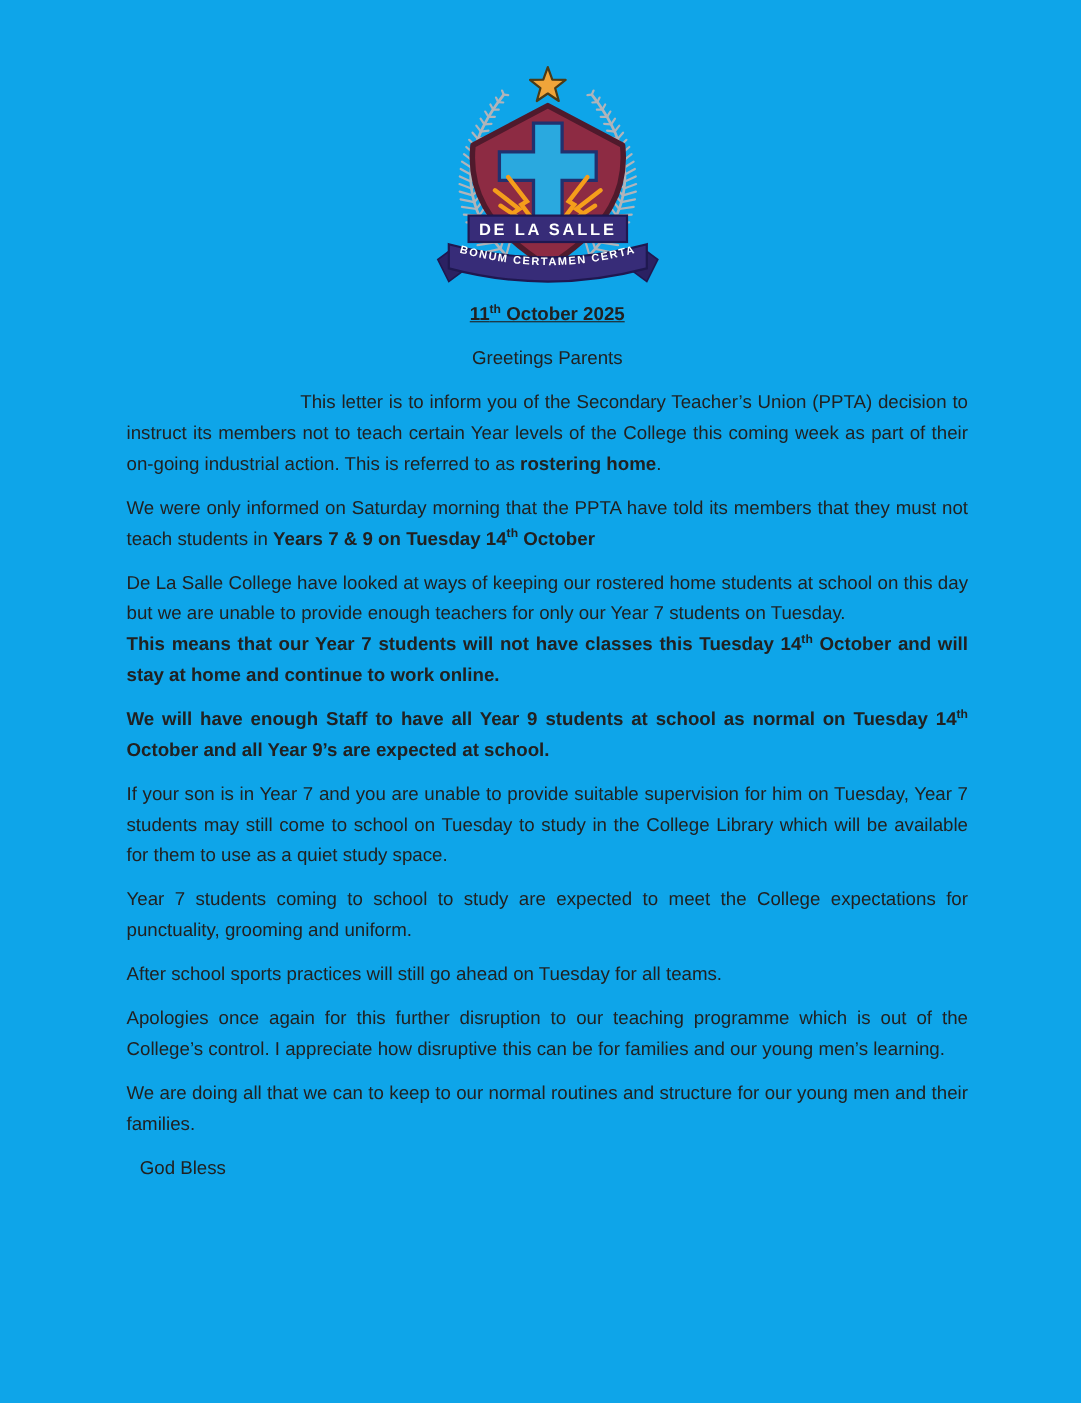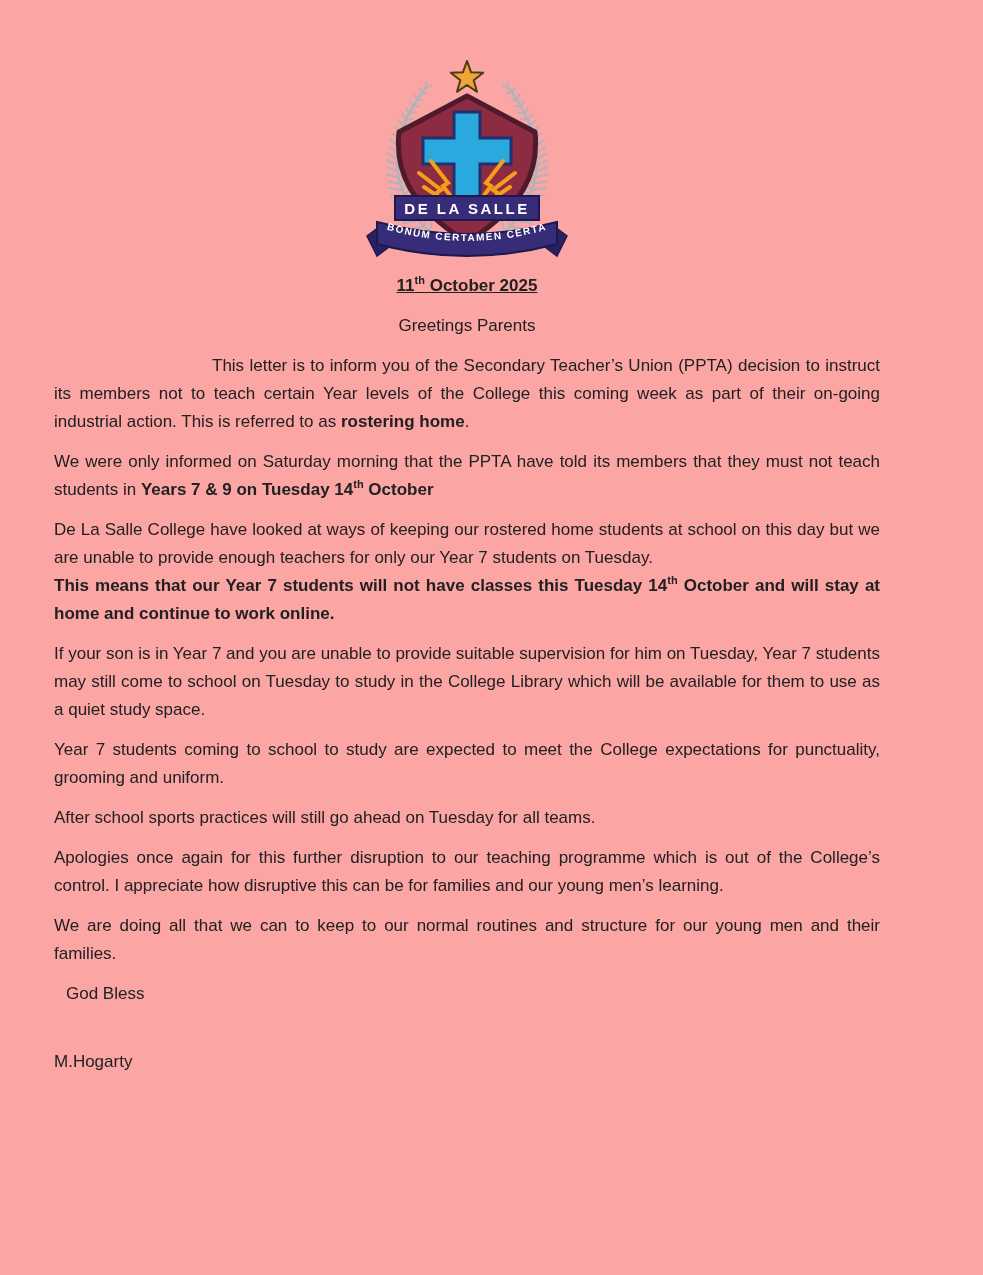--- a/index.html
+++ b/index.html
@@ -1,20 +1,20 @@
 <!DOCTYPE html>
 <html><head>
 <meta charset="utf-8">
 <style>
   html,body{margin:0;padding:0;background:#ffffff;}
   .page{
     width:983px;height:1275px;box-sizing:border-box;
-    background:#fca5a5;color:#212121;
+    background:#0ea5e9;color:#212121;
     font-family:"Liberation Sans",sans-serif;
-    padding:56px 103px 0 54px;
+    padding:56px 103px 0 115px;
     position:relative;overflow:hidden;
   }
   .crest-wrap{width:212px;height:202px;margin:0 auto 14px auto;}
   .crest-wrap svg{display:block;}
   .para{
     font-size:17px;line-height:28px;text-align:justify;
     margin:0 0 12px 0;
   }
   .date-line{font-weight:bold;text-align:center;text-decoration:underline;}
   .greeting{text-align:center;}
@@ -170,30 +170,30 @@
   <div class="para greeting">Greetings Parents</div>
 
   <div class="para indent-first"><span>This letter is to inform you of the Secondary Teacher’s Union (PPTA) decision to instruct its members not to teach certain Year levels of the College this coming week as part of their on-going industrial action. This is referred to as </span><span class="b">rostering home</span><span>.</span></div>
 
   <div class="para"><span>We were only informed on Saturday morning that the PPTA have told its members that they must not teach students in </span><span class="b">Years 7 &amp; 9 on Tuesday 14</span><span class="b sup">th</span><span class="b"> October</span></div>
 
   <div class="para no-gap-bottom"><span>De La Salle College have looked at ways of keeping our rostered home students at school on this day but we are unable to provide enough teachers for only our Year 7 students on Tuesday.</span></div>
 
   <div class="para"><span class="b">This means that our Year 7 students </span><span class="bu">will not</span><span class="b"> have classes this Tuesday 14</span><span class="b sup">th</span><span class="b"> October and will stay at home and continue to work online.</span></div>
 
+  <div class="para"><span class="bu">We will have enough Staff to have all Year 9 students at school as normal on Tuesday 14</span><span class="bu sup">th</span><span class="bu"> October and all Year 9’s are expected at school.</span></div>
 
   <div class="para"><span>If your son is in Year 7 and you are unable to provide suitable supervision for him on Tuesday, Year 7 students may still come to school on Tuesday to study in the College Library which will be available for them to use as a quiet study space.</span></div>
 
   <div class="para"><span>Year 7 students coming to school to study are expected to meet the College expectations for punctuality, grooming and uniform.</span></div>
 
   <div class="para"><span>After school sports practices will still go ahead on Tuesday for all teams.</span></div>
 
   <div class="para"><span>Apologies once again for this further disruption to our teaching programme which is out of the College’s control. I appreciate how disruptive this can be for families and our young men’s learning.</span></div>
 
   <div class="para"><span>We are doing all that we can to keep to our normal routines and structure for our young men and their families.</span></div>
 
   <div class="para closing">God Bless</div>
 
   <div class="sig-block">
-    <div class="sig">M.Hogarty</div>
   </div>
 
 </div>
 
 </body></html>

